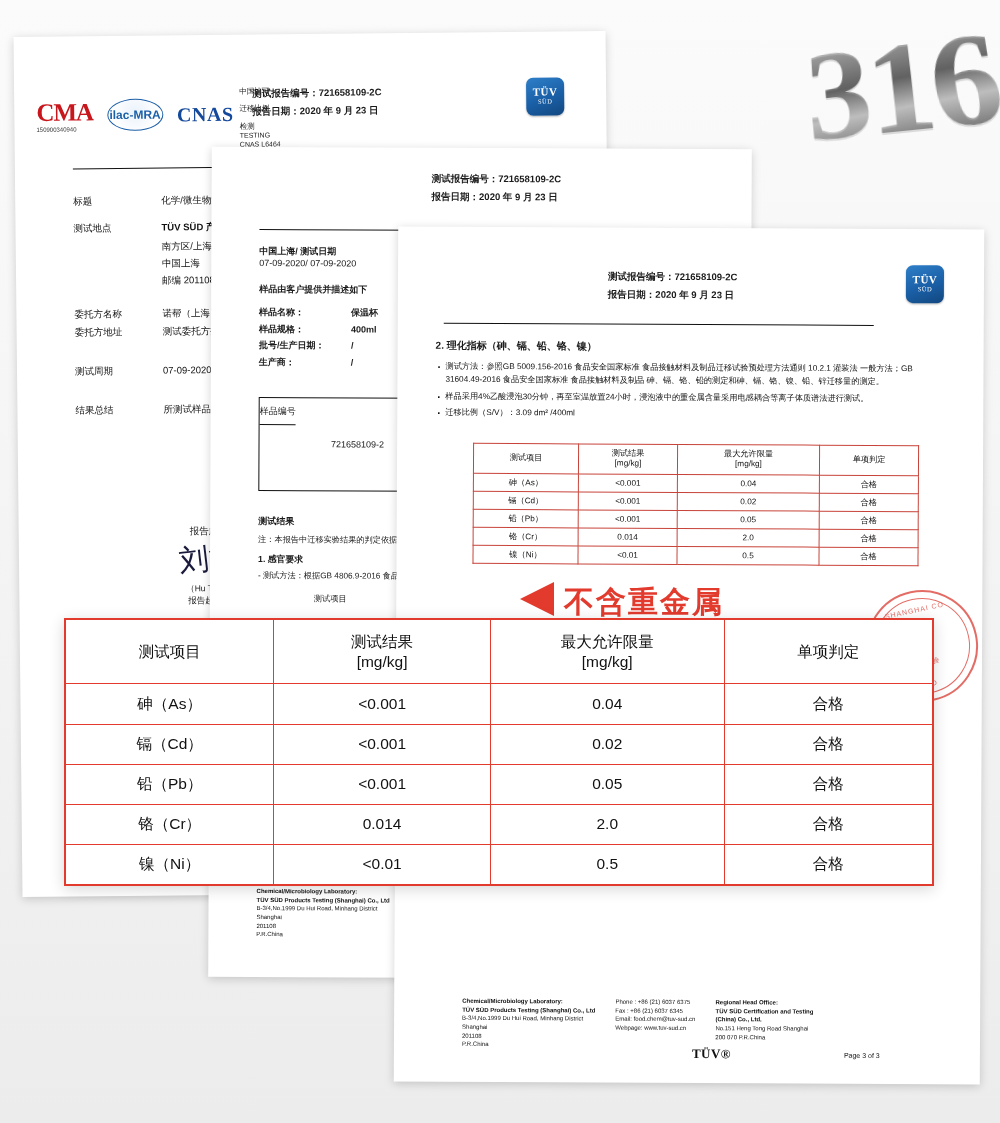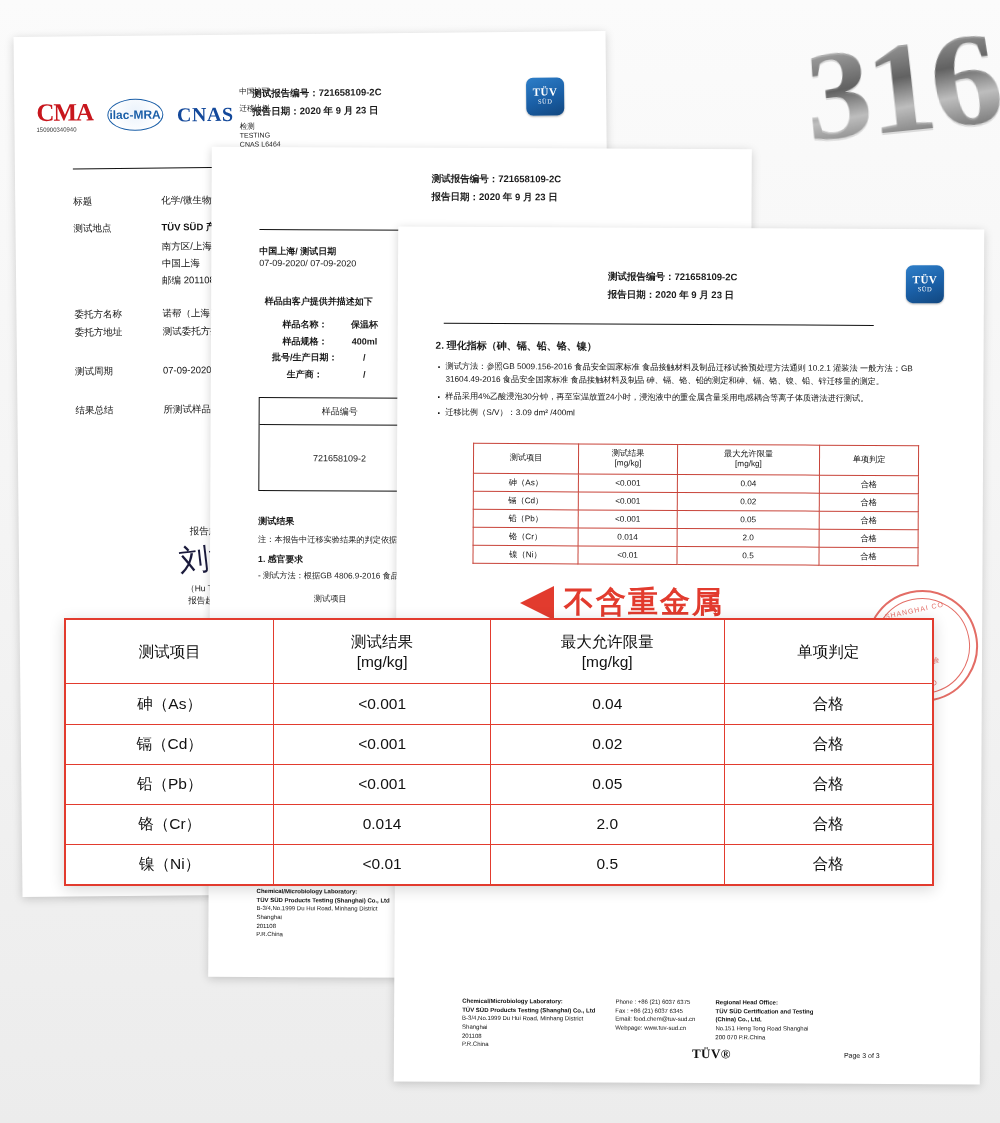--- a/index.html
+++ b/index.html
@@ -213,21 +213,21 @@
   #bigtable th:first-child, #bigtable td:first-child { border-left: none; }
   #bigtable th:last-child, #bigtable td:last-child { border-right: none; }
   #bigtable tr:last-child td { border-bottom: none; }
 
   
   #banner {
     position: absolute;
     left: 520px;
     top: 582px;
     display: flex;
-    align-items: center;
+    align-items: flex-start;
     gap: 10px;
   }
   #banner .arrow {
     width: 0; height: 0;
     border-top: 17px solid transparent;
     border-bottom: 17px solid transparent;
     border-left: 34px solid #e23b2e;
     transform: scaleX(-1);
   }
   #banner .btxt {
@@ -426,40 +426,40 @@
         </div>
       </div>
 
       <div class="rule" style="position:absolute;left:48px;top:82px;width:420px;"></div>
 
       <div style="position:absolute;left:48px;top:98px;">
         <div style="font-size:9px;font-weight:bold;">中国上海/ 测试日期</div>
         <div style="font-size:9px;">07-09-2020/ 07-09-2020</div>
       </div>
 
-      <div style="position:absolute;left:48px;top:148px;text-align:center;">
+      <div style="position:absolute;left:48px;top:136px;">
         <div style="font-size:9px;font-weight:bold;margin-bottom:8px;">样品由客户提供并描述如下</div>
         <div style="display:flex;font-size:9px;line-height:1.85;font-weight:bold;">
           <div style="width:92px;">
             <div>样品名称：</div>
             <div>样品规格：</div>
             <div>批号/生产日期：</div>
             <div>生产商：</div>
           </div>
           <div>
             <div>保温杯</div>
             <div>400ml</div>
             <div>/</div>
             <div>/</div>
           </div>
         </div>
       </div>
 
       <div class="sample-box" style="position:absolute;left:48px;top:250px;">
-        <div style="width:160px;display:flex;flex-direction:column;border-right:1px solid #111;">
+        <div style="width:160px;display:flex;border-right:1px solid #111;">
           <div class="hdr">样品编号</div>
           <div style="flex:1;display:flex;align-items:center;justify-content:center;">721658109-2</div>
         </div>
         <div style="flex:1;display:flex;flex-direction:column;">
           <div class="hdr"></div>
           <div style="flex:1;"></div>
         </div>
       </div>
 
       <div style="position:absolute;left:48px;top:368px;width:440px;">

